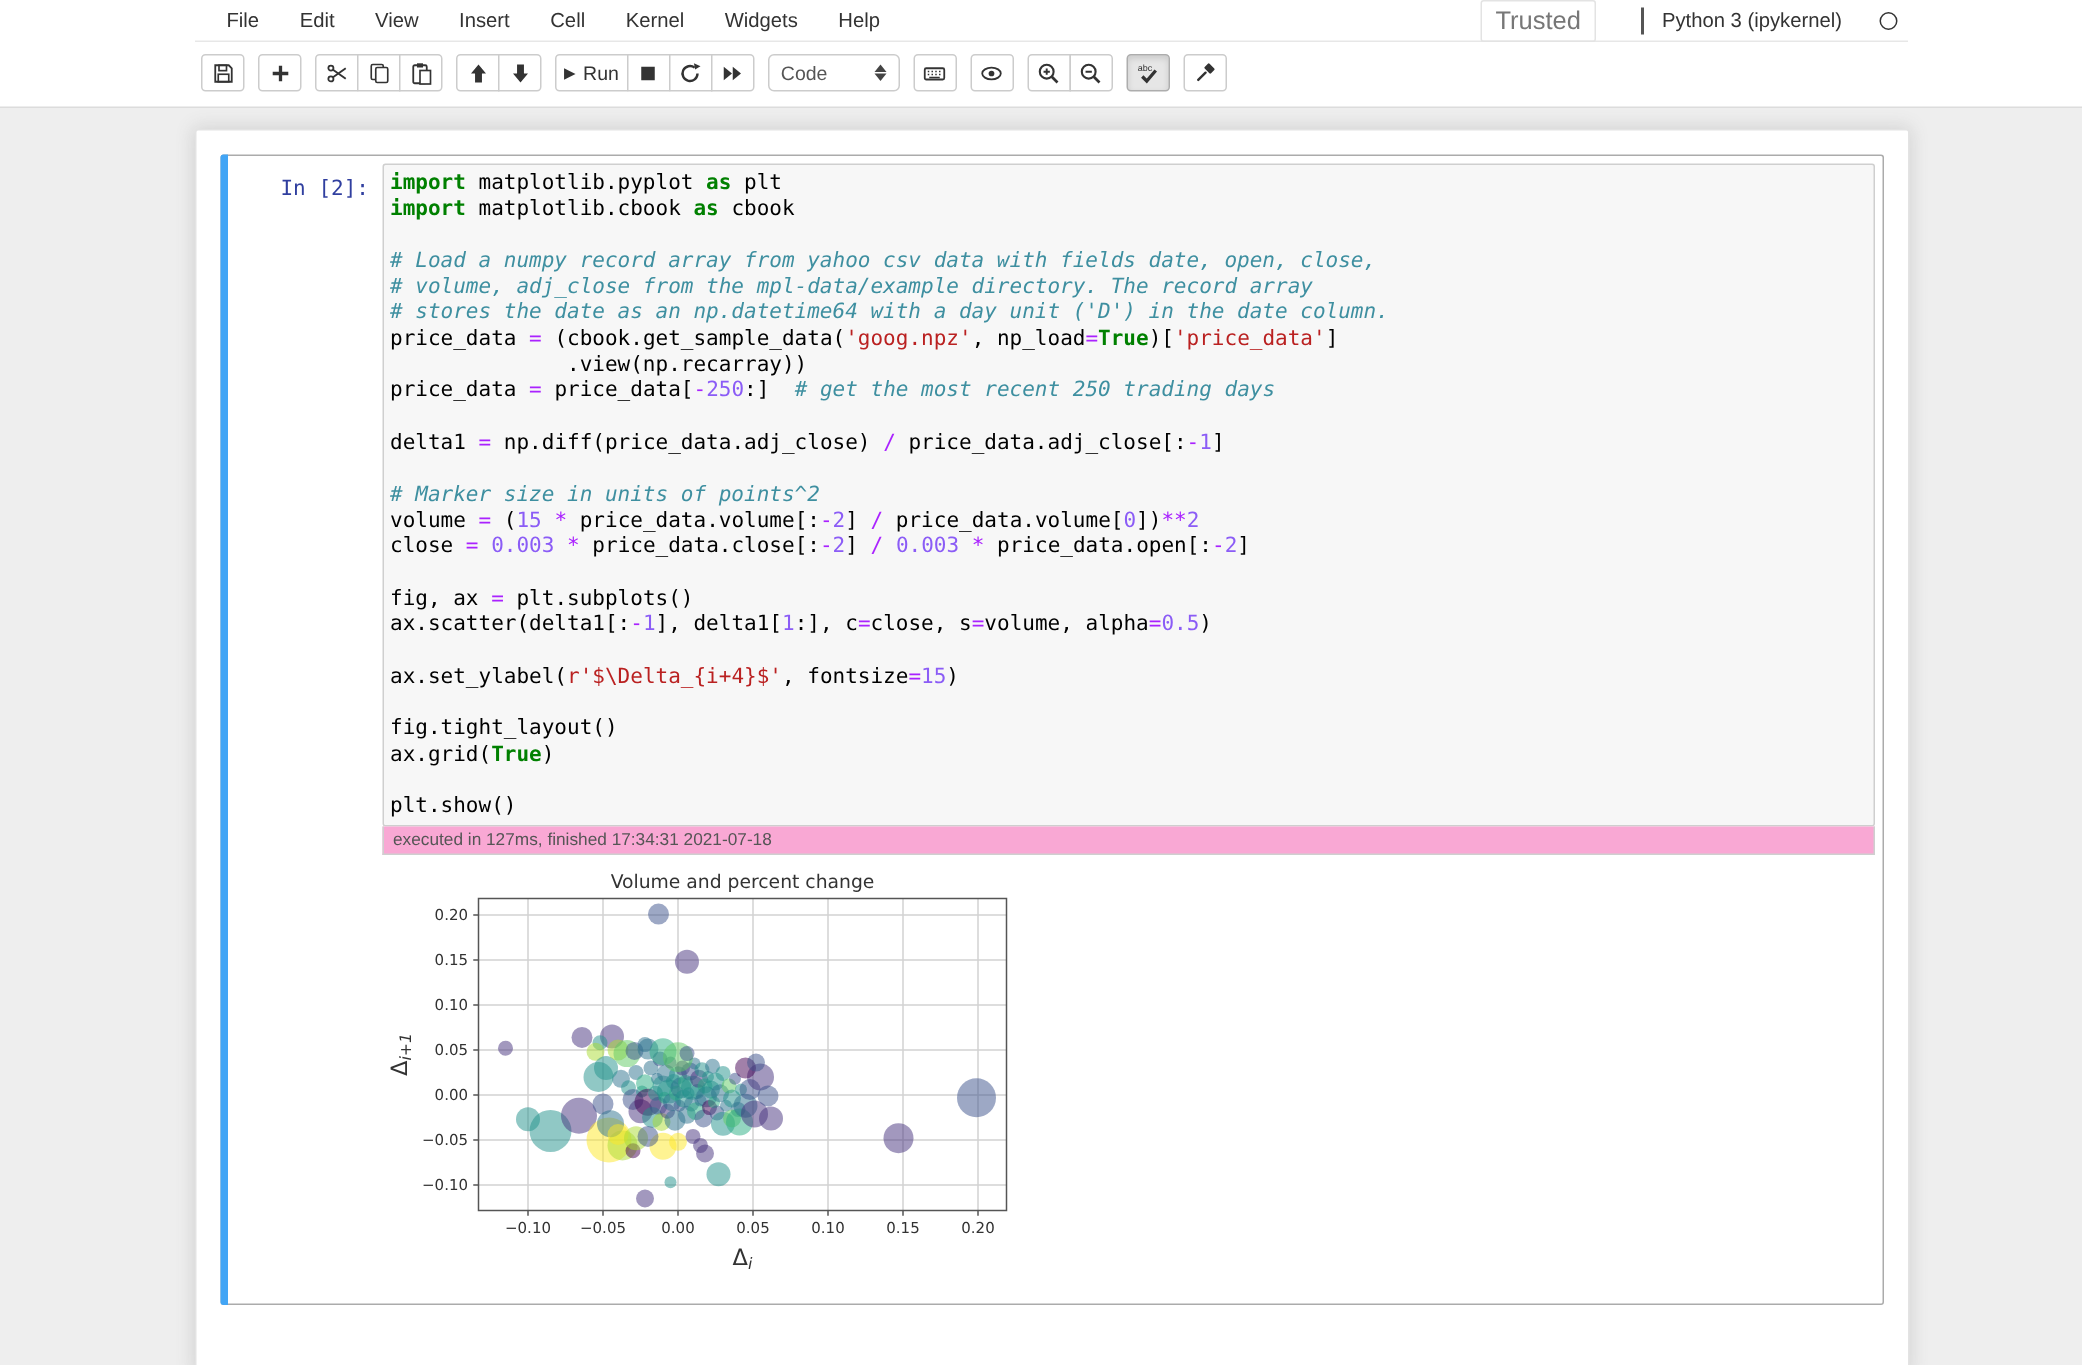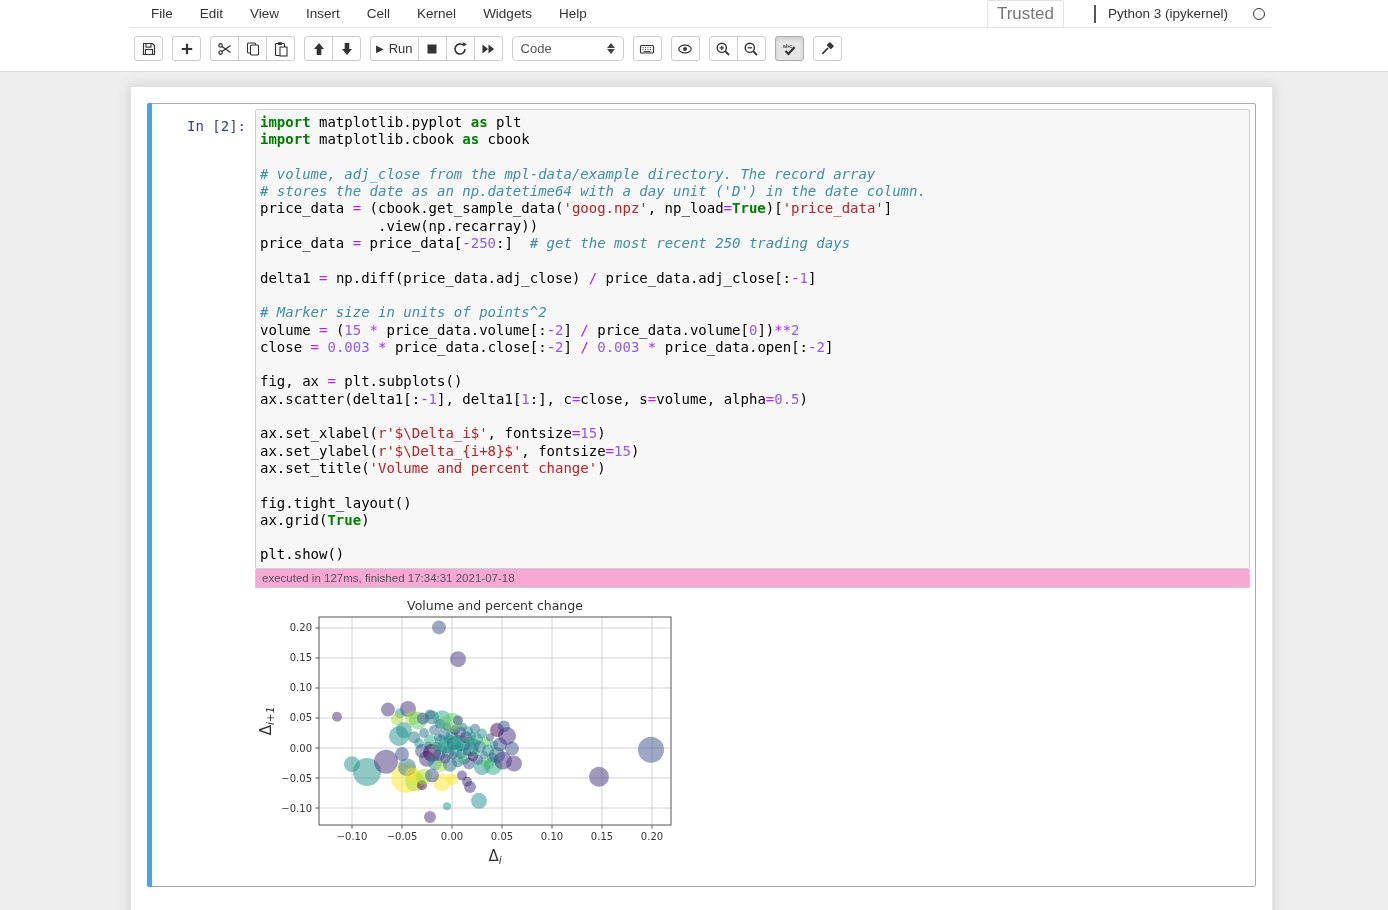--- a/index.html
+++ b/index.html
@@ -21,21 +21,21 @@
   .toolbar { display:flex; align-items:center; padding:8px 0 10px 134px; background:#fff; border-bottom:1px solid #dcdcdc; }
   .btn-group { display:flex; margin-right:9px; }
   .btn { height:25px; min-width:29px; display:flex; align-items:center; justify-content:center;
          background:#fff; border:1px solid #cccccc; color:#333; font-size:13px; padding:0 5px; cursor:pointer; border-radius:0; }
   .btn-group .btn + .btn { margin-left:-1px; }
   .btn-group .btn:first-child { border-top-left-radius:3px; border-bottom-left-radius:3px; }
   .btn-group .btn:last-child { border-top-right-radius:3px; border-bottom-right-radius:3px; }
   .btn.active { background:#e6e6e6; border-color:#adadad; box-shadow:inset 0 2px 4px rgba(0,0,0,.12); }
   .run-glyph { font-size:10px; margin-right:5px; }
   .icon { width:16px; height:16px; display:block; }
-  .select-box { height:25px; width:112px; border:1px solid #ccc; border-radius:4px; background:#fff;
+  .select-box { height:25px; width:88px; border:1px solid #ccc; border-radius:4px; background:#fff;
                 display:flex; align-items:center; justify-content:space-between; padding:0 8px; font-size:13px;
                 color:#555; margin-right:9px; cursor:pointer; }
   .select-arrows { display:flex; flex-direction:column; gap:1px; }
   .select-arrows .up { width:0; height:0; border-left:4px solid transparent; border-right:4px solid transparent; border-bottom:5px solid #444; }
   .select-arrows .down { width:0; height:0; border-left:4px solid transparent; border-right:4px solid transparent; border-top:5px solid #444; }
 
   
   .page { width:1143px; margin:14px 0 0 130px; background:#fff; border:1px solid #e3e3e3; border-radius:2px;
           box-shadow:0 0 12px 1px rgba(87,87,87,.18); min-height:830px; padding:16px 0 40px 0; }
   .cell { margin:0 16px; border:1px solid #ababab; border-radius:2px; position:relative; padding:5px; display:flex; background:#fff; }
@@ -215,38 +215,37 @@
 <div class="page">
   <div class="cell">
     <div class="cell-selected-bar"></div>
     <div class="prompt-col">In [2]:</div>
     <div class="main-col">
       <div class="input-box">
         <div>
             <div class="cm-line"><span class="tok-kw">import</span><span class="tok-tx"> matplotlib.pyplot </span><span class="tok-kw">as</span><span class="tok-tx"> plt</span></div>
             <div class="cm-line"><span class="tok-kw">import</span><span class="tok-tx"> matplotlib.cbook </span><span class="tok-kw">as</span><span class="tok-tx"> cbook</span></div>
             <div class="cm-line">&nbsp;</div>
+            <div class="cm-line"><span class="tok-cm"># Load a numpy record array from yahoo csv data with fields date, open, close,</span></div>
             <div class="cm-line"><span class="tok-cm"># volume, adj_close from the mpl-data/example directory. The record array</span></div>
             <div class="cm-line"><span class="tok-cm"># stores the date as an np.datetime64 with a day unit ('D') in the date column.</span></div>
             <div class="cm-line"><span class="tok-tx">price_data </span><span class="tok-op">=</span><span class="tok-tx"> (cbook.get_sample_data(</span><span class="tok-st">'goog.npz'</span><span class="tok-tx">, np_load</span><span class="tok-op">=</span><span class="tok-kw">True</span><span class="tok-tx">)[</span><span class="tok-st">'price_data'</span><span class="tok-tx">]</span></div>
             <div class="cm-line"><span class="tok-tx">              .view(np.recarray))</span></div>
             <div class="cm-line"><span class="tok-tx">price_data </span><span class="tok-op">=</span><span class="tok-tx"> price_data[</span><span class="tok-op">-</span><span class="tok-nm">250</span><span class="tok-tx">:]  </span><span class="tok-cm"># get the most recent 250 trading days</span></div>
             <div class="cm-line">&nbsp;</div>
             <div class="cm-line"><span class="tok-tx">delta1 </span><span class="tok-op">=</span><span class="tok-tx"> np.diff(price_data.adj_close) </span><span class="tok-op">/</span><span class="tok-tx"> price_data.adj_close[:</span><span class="tok-op">-</span><span class="tok-nm">1</span><span class="tok-tx">]</span></div>
             <div class="cm-line">&nbsp;</div>
             <div class="cm-line"><span class="tok-cm"># Marker size in units of points^2</span></div>
             <div class="cm-line"><span class="tok-tx">volume </span><span class="tok-op">=</span><span class="tok-tx"> (</span><span class="tok-nm">15</span><span class="tok-tx"> </span><span class="tok-op">*</span><span class="tok-tx"> price_data.volume[:</span><span class="tok-op">-</span><span class="tok-nm">2</span><span class="tok-tx">] </span><span class="tok-op">/</span><span class="tok-tx"> price_data.volume[</span><span class="tok-nm">0</span><span class="tok-tx">])</span><span class="tok-op">**</span><span class="tok-nm">2</span></div>
             <div class="cm-line"><span class="tok-tx">close </span><span class="tok-op">=</span><span class="tok-tx"> </span><span class="tok-nm">0.003</span><span class="tok-tx"> </span><span class="tok-op">*</span><span class="tok-tx"> price_data.close[:</span><span class="tok-op">-</span><span class="tok-nm">2</span><span class="tok-tx">] </span><span class="tok-op">/</span><span class="tok-tx"> </span><span class="tok-nm">0.003</span><span class="tok-tx"> </span><span class="tok-op">*</span><span class="tok-tx"> price_data.open[:</span><span class="tok-op">-</span><span class="tok-nm">2</span><span class="tok-tx">]</span></div>
             <div class="cm-line">&nbsp;</div>
             <div class="cm-line"><span class="tok-tx">fig, ax </span><span class="tok-op">=</span><span class="tok-tx"> plt.subplots()</span></div>
             <div class="cm-line"><span class="tok-tx">ax.scatter(delta1[:</span><span class="tok-op">-</span><span class="tok-nm">1</span><span class="tok-tx">], delta1[</span><span class="tok-nm">1</span><span class="tok-tx">:], c</span><span class="tok-op">=</span><span class="tok-tx">close, s</span><span class="tok-op">=</span><span class="tok-tx">volume, alpha</span><span class="tok-op">=</span><span class="tok-nm">0.5</span><span class="tok-tx">)</span></div>
             <div class="cm-line">&nbsp;</div>
-            <div class="cm-line"><span class="tok-tx">ax.set_xlabel(</span><span class="tok-st">r'$\Delta_i$'</span><span class="tok-tx">, fontsize</span><span class="tok-op">=</span><span class="tok-nm">15</span><span class="tok-tx">)</span></div>
-            <div class="cm-line"><span class="tok-tx">ax.set_ylabel(</span><span class="tok-st">r'$\Delta_{i+8}$'</span><span class="tok-tx">, fontsize</span><span class="tok-op">=</span><span class="tok-nm">15</span><span class="tok-tx">)</span></div>
-            <div class="cm-line"><span class="tok-tx">ax.set_title(</span><span class="tok-st">'Volume and percent change'</span><span class="tok-tx">)</span></div>
+            <div class="cm-line"><span class="tok-tx">ax.set_ylabel(</span><span class="tok-st">r'$\Delta_{i+4}$'</span><span class="tok-tx">, fontsize</span><span class="tok-op">=</span><span class="tok-nm">15</span><span class="tok-tx">)</span></div>
             <div class="cm-line">&nbsp;</div>
             <div class="cm-line"><span class="tok-tx">fig.tight_layout()</span></div>
             <div class="cm-line"><span class="tok-tx">ax.grid(</span><span class="tok-kw">True</span><span class="tok-tx">)</span></div>
             <div class="cm-line">&nbsp;</div>
             <div class="cm-line"><span class="tok-tx">plt.show()</span></div>
           </div>
       </div>
       <div class="status-bar">executed in 127ms, finished 17:34:31 2021-07-18</div>
       <div class="output-area">
         <div id="figure"><svg width="440" height="277" font-family="DejaVu Sans, sans-serif">

